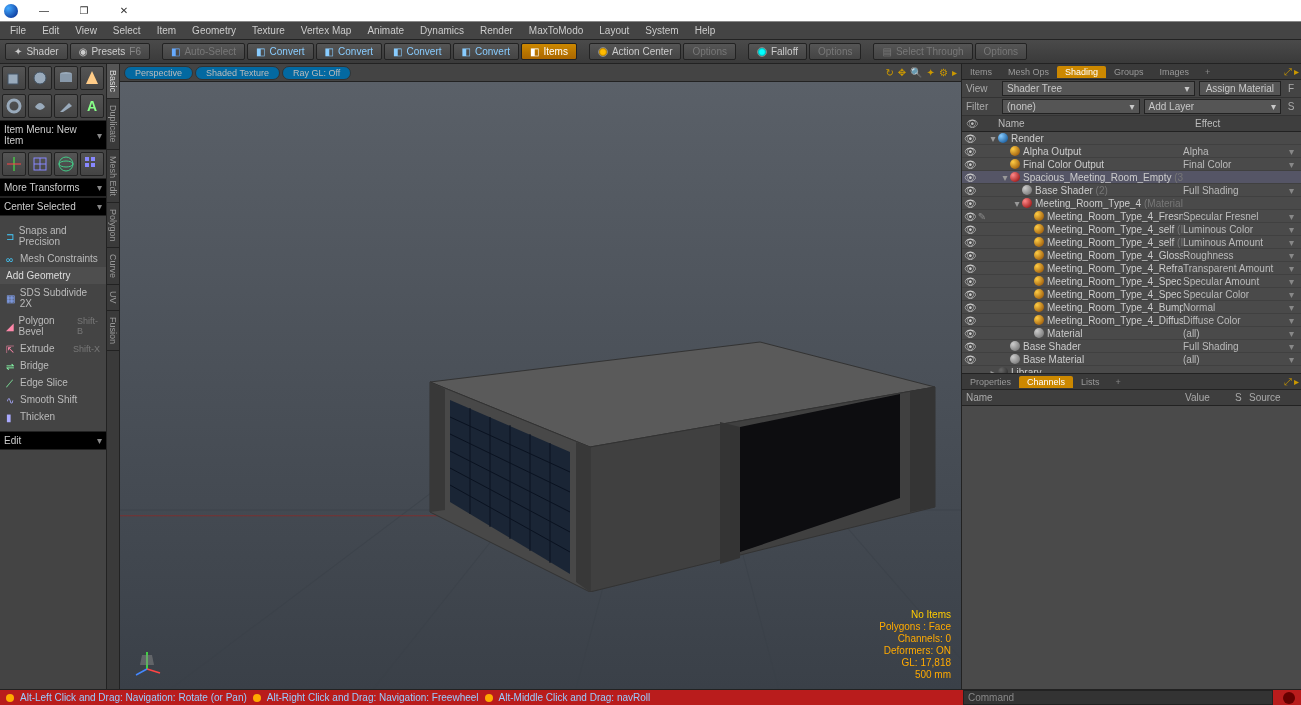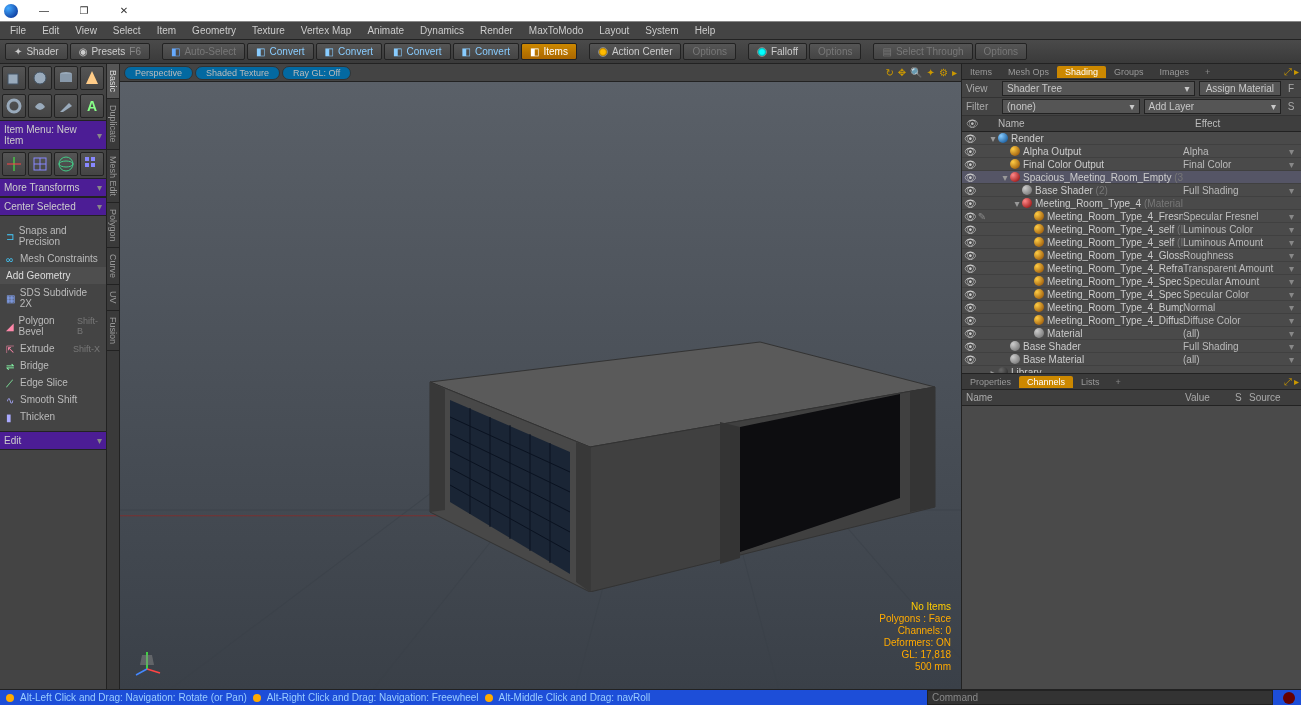--- a/index.html
+++ b/index.html
@@ -31,34 +31,34 @@
 
 
 .left { width: 120px; background: #444; display: flex; border-right: 1px solid #222; }
 .left-tools { flex: 1; display: flex; flex-direction: column; }
 .left-tabs { width: 14px; background: #3a3a3a; display: flex; flex-direction: column; border-left: 1px solid #222; }
 .vtab { writing-mode: vertical-rl; text-orientation: mixed; padding: 6px 1px; text-align: center; color: #999; border-bottom: 1px solid #222; font-size: 9px; }
 .vtab.active { background: #555; color: #ddd; }
 
 .tool-row { display: flex; gap: 2px; padding: 2px; }
 .tool-btn { width: 24px; height: 24px; background: linear-gradient(#555,#444); border: 1px solid #222; border-radius: 2px; display: flex; align-items: center; justify-content: center; color: #aaa; }
-.left-drop { padding: 3px 4px; background: #4c1d95; border-top: 1px solid #222; border-bottom: 1px solid #222; display: flex; align-items: center; justify-content: space-between; color: #ccc; }
+.left-drop { padding: 3px 4px; background: #000000; border-top: 1px solid #222; border-bottom: 1px solid #222; display: flex; align-items: center; justify-content: space-between; color: #ccc; }
 .left-drop .arr { color: #888; }
 .left-item { padding: 3px 6px; display: flex; align-items: center; gap: 4px; color: #bbb; }
 .left-item .sc { margin-left: auto; color: #777; font-size: 9px; }
 .left-item.header { background: #4e4e4e; color: #ddd; }
 .left-ico { width: 10px; height: 10px; display: inline-block; }
 
 
 .viewport { flex: 1; display: flex; flex-direction: column; background: #4a5058; position: relative; min-width: 0; }
 .vp-header { height: 18px; background: #444; display: flex; align-items: center; padding: 0 4px; gap: 2px; border-bottom: 1px solid #222; }
 .vp-pill { padding: 1px 10px; background: #0369a1; border: 1px solid #333; border-radius: 8px; color: #bbb; font-size: 9px; }
 .vp-icons { margin-left: auto; display: flex; gap: 4px; color: #c90; }
 .vp-canvas { flex: 1; position: relative; background: linear-gradient(180deg, #5a6068 0%, #4a5058 50%, #3a4048 100%); overflow: hidden; }
-.vp-stats { position: absolute; bottom: 16px; right: 10px; text-align: right; color: #fa0; font-size: 9px; line-height: 12px; }
+.vp-stats { position: absolute; bottom: 8px; right: 10px; text-align: right; color: #fa0; font-size: 9px; line-height: 12px; }
 .vp-stats .first { color: #fc0; }
 .vp-axis { position: absolute; bottom: 12px; left: 12px; width: 30px; height: 30px; }
 .vp-grid { position: absolute; top: 0; left: 0; width: 100%; height: 100%; }
 
 
 .box3d { position: absolute; left: 270px; top: 230px; width: 560px; height: 280px; }
 
 
 .right { width: 340px; background: #444; display: flex; flex-direction: column; border-left: 1px solid #222; }
 .r-tabs { height: 16px; background: #3a3a3a; display: flex; align-items: center; border-bottom: 1px solid #222; }
@@ -94,23 +94,23 @@
 .teffect { width: 106px; color: #bbb; white-space: nowrap; overflow: hidden; }
 .tdrop { width: 10px; color: #888; }
 
 
 .r-lower { height: 316px; display: flex; flex-direction: column; border-top: 1px solid #222; }
 .r-lower .body { flex: 1; background: #4a4a4a; }
 .r-lower .cols { display: flex; background: #3e3e3e; border-bottom: 1px solid #222; }
 .r-lower .cols div { padding: 2px 4px; color: #aaa; }
 
 
-.status { height: 16px; background: #1d4ed8; display: flex; align-items: center; padding: 0 6px; gap: 6px; color: #9cf; border-top: 1px solid #222; font-size: 9px; }
+.status { height: 16px; background: #b91c1c; display: flex; align-items: center; padding: 0 6px; gap: 6px; color: #9cf; border-top: 1px solid #222; font-size: 9px; }
 .status .dot { width: 8px; height: 8px; border-radius: 50%; background: #fa0; }
-.status .cmd { margin-left: auto; width: 346px; background: #333; padding: 1px 4px; color: #888; border: 1px solid #222; }
+.status .cmd { margin-left: auto; width: 310px; background: #333; padding: 1px 4px; color: #888; border: 1px solid #222; }
 .status .rec { width: 12px; height: 12px; border-radius: 50%; background: #600; margin-left: 4px; }
 </style>
 </head>
 <body>
 
 <div class="titlebar">
   <span class="logo"></span>
   <div class="wbtn">—</div>
   <div class="wbtn">❐</div>
   <div class="wbtn">✕</div>

